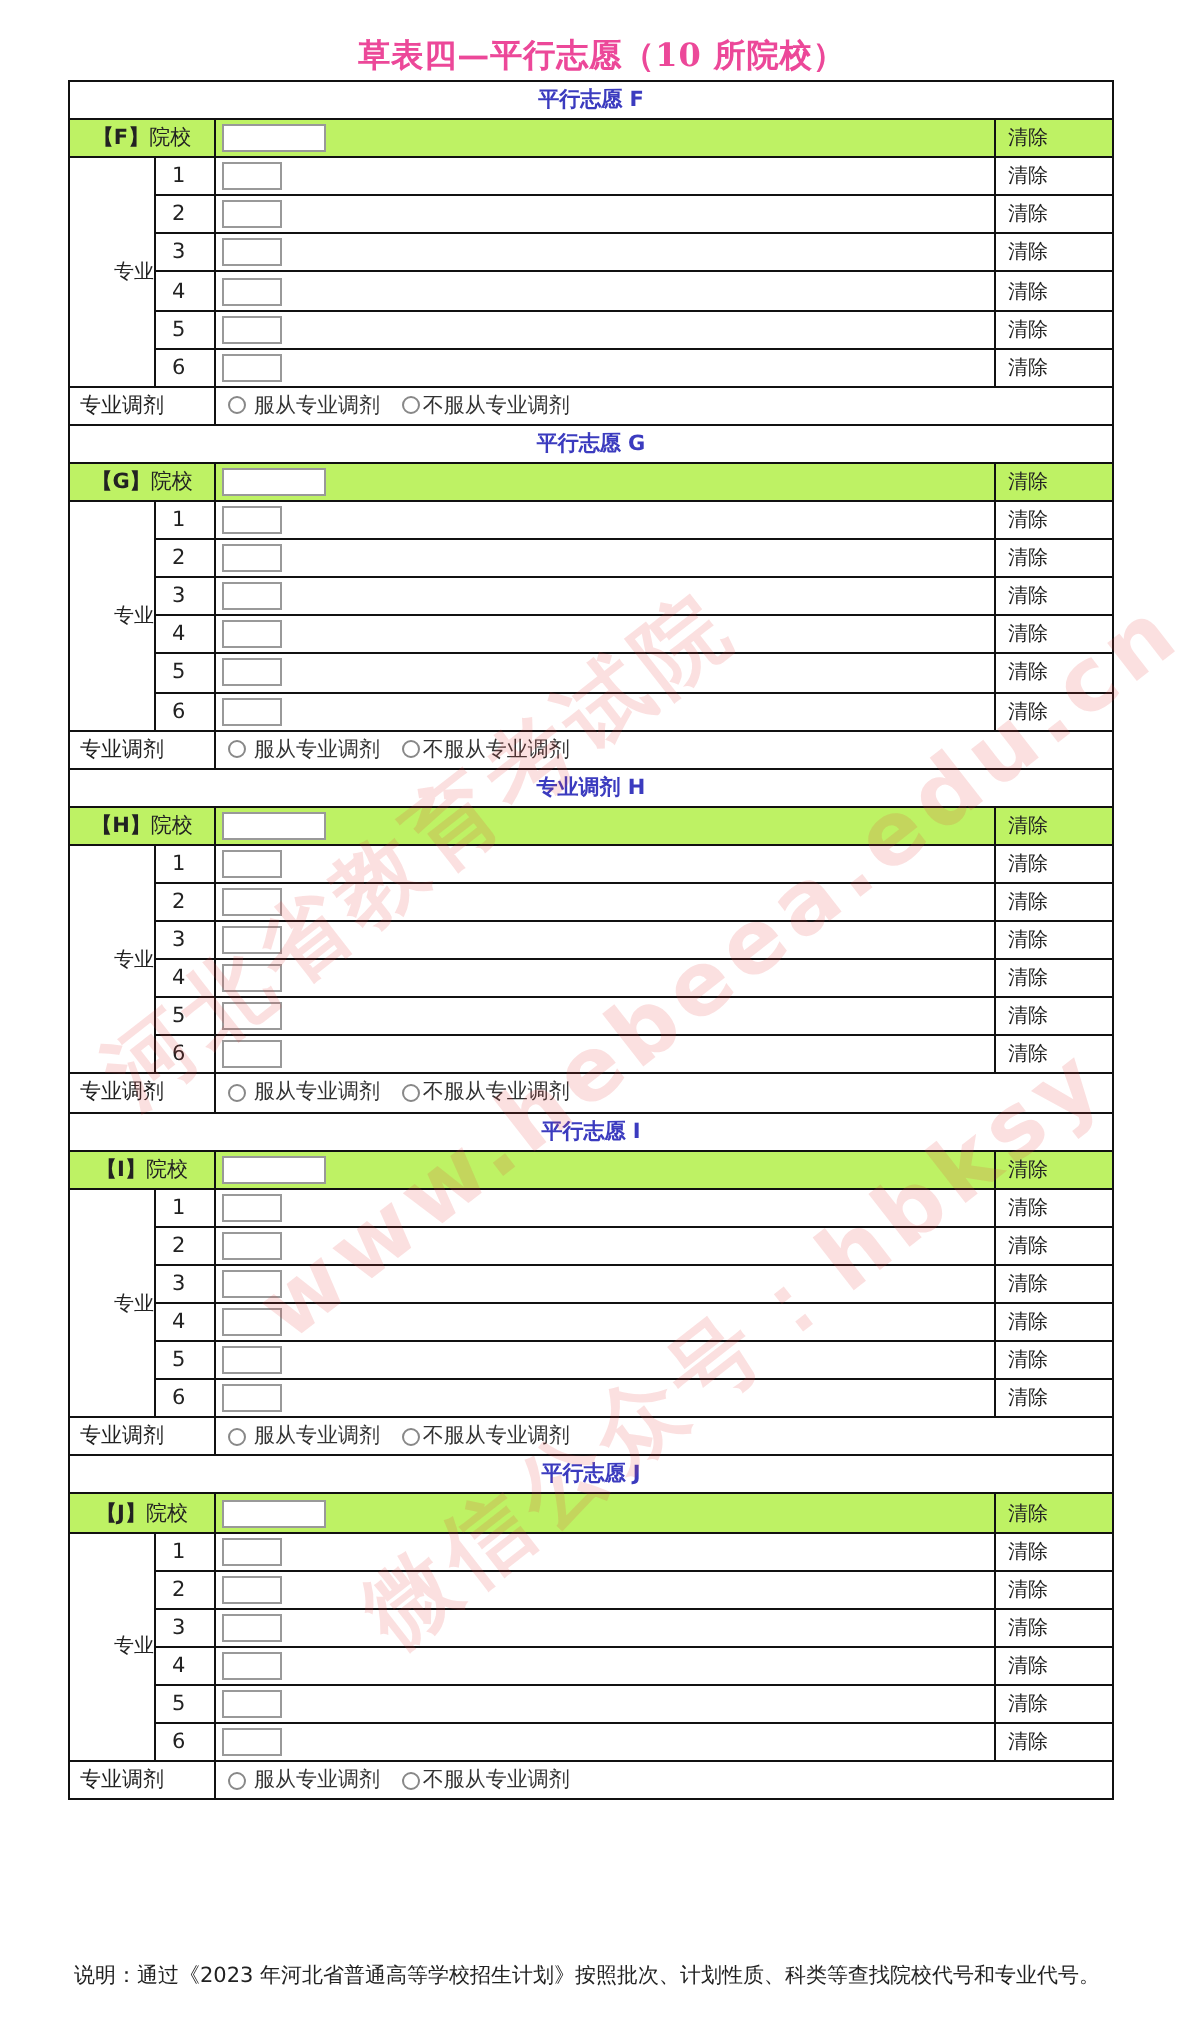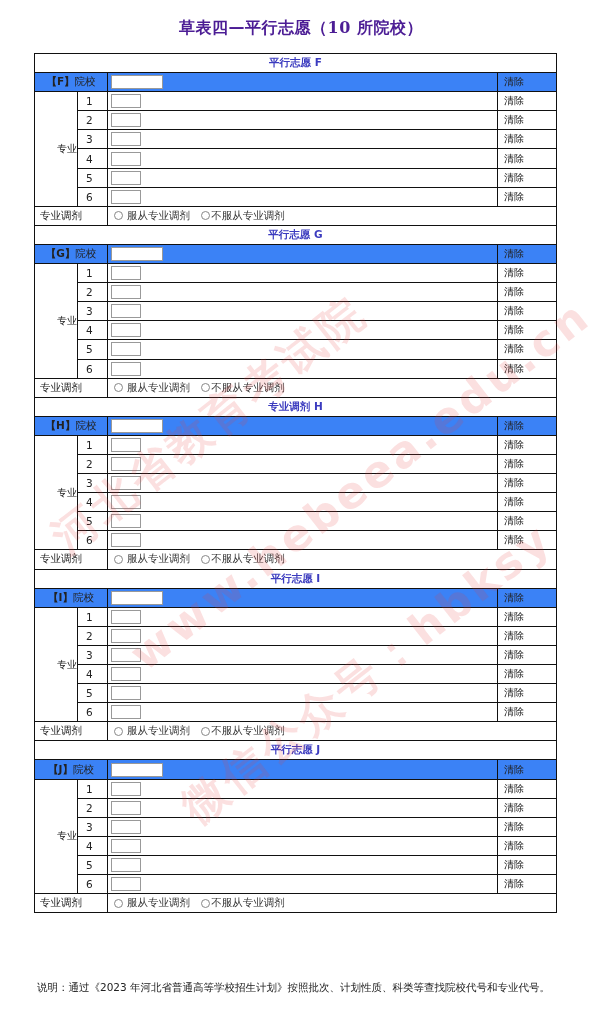--- a/index.html
+++ b/index.html
@@ -1,25 +1,25 @@
 <!DOCTYPE html>
 <html><head>
 <meta charset="utf-8">
 <style>
   html, body { margin:0; padding:0; background:#ffffff; }
   body { width:602px; height:1011px; position:relative; overflow:hidden;
          font-family:"DejaVu Sans", "Liberation Sans", sans-serif; color:#222; }
   .title { position:absolute; left:0; width:602px; top:18px; text-align:center;
            font-family:"DejaVu Serif","Liberation Serif", serif; font-weight:bold;
-           font-size:16px; color:#4c1d95; letter-spacing:0.5px; }
+           font-size:16px; color:#ec4899; letter-spacing:0.5px; }
   table.form { position:absolute; left:34px; top:40px; width:522px; border-collapse:collapse;
-               table-layout:fixed; font-size:10.5px;margin-top:13px; }
+               table-layout:fixed; font-size:10.5px; }
   table.form td { border:1px solid #111; height:19.1px; padding:0; box-sizing:border-box; }
   .hdr td { text-align:center; color:#3b3bbf; font-weight:bold; font-size:10.5px; background:#fff; }
-  .school td { background:#3b82f6; }
+  .school td { background:#bef264; }
   .school td.lbl { text-align:center; font-weight:bold; font-size:10.5px; }
   .school td.lbl .nm { font-weight:normal; }
   td.clr { padding-left:6px !important; font-size:10px; color:#222; }
   td.num { text-align:left; padding-left:8px !important; font-size:10.5px; }
   td.major-lbl { text-align:right; font-size:10px; }
   td.inp { padding-left:3px !important; }
   .box { display:inline-block; border:1px solid #999; background:#fff; height:14px; vertical-align:middle; box-sizing:border-box; }
   .box.wide { width:52px; }
   .box.narrow { width:30px; }
   .adj td.adj-lbl { font-weight:normal; padding-left:5px !important; font-size:10.5px; }

